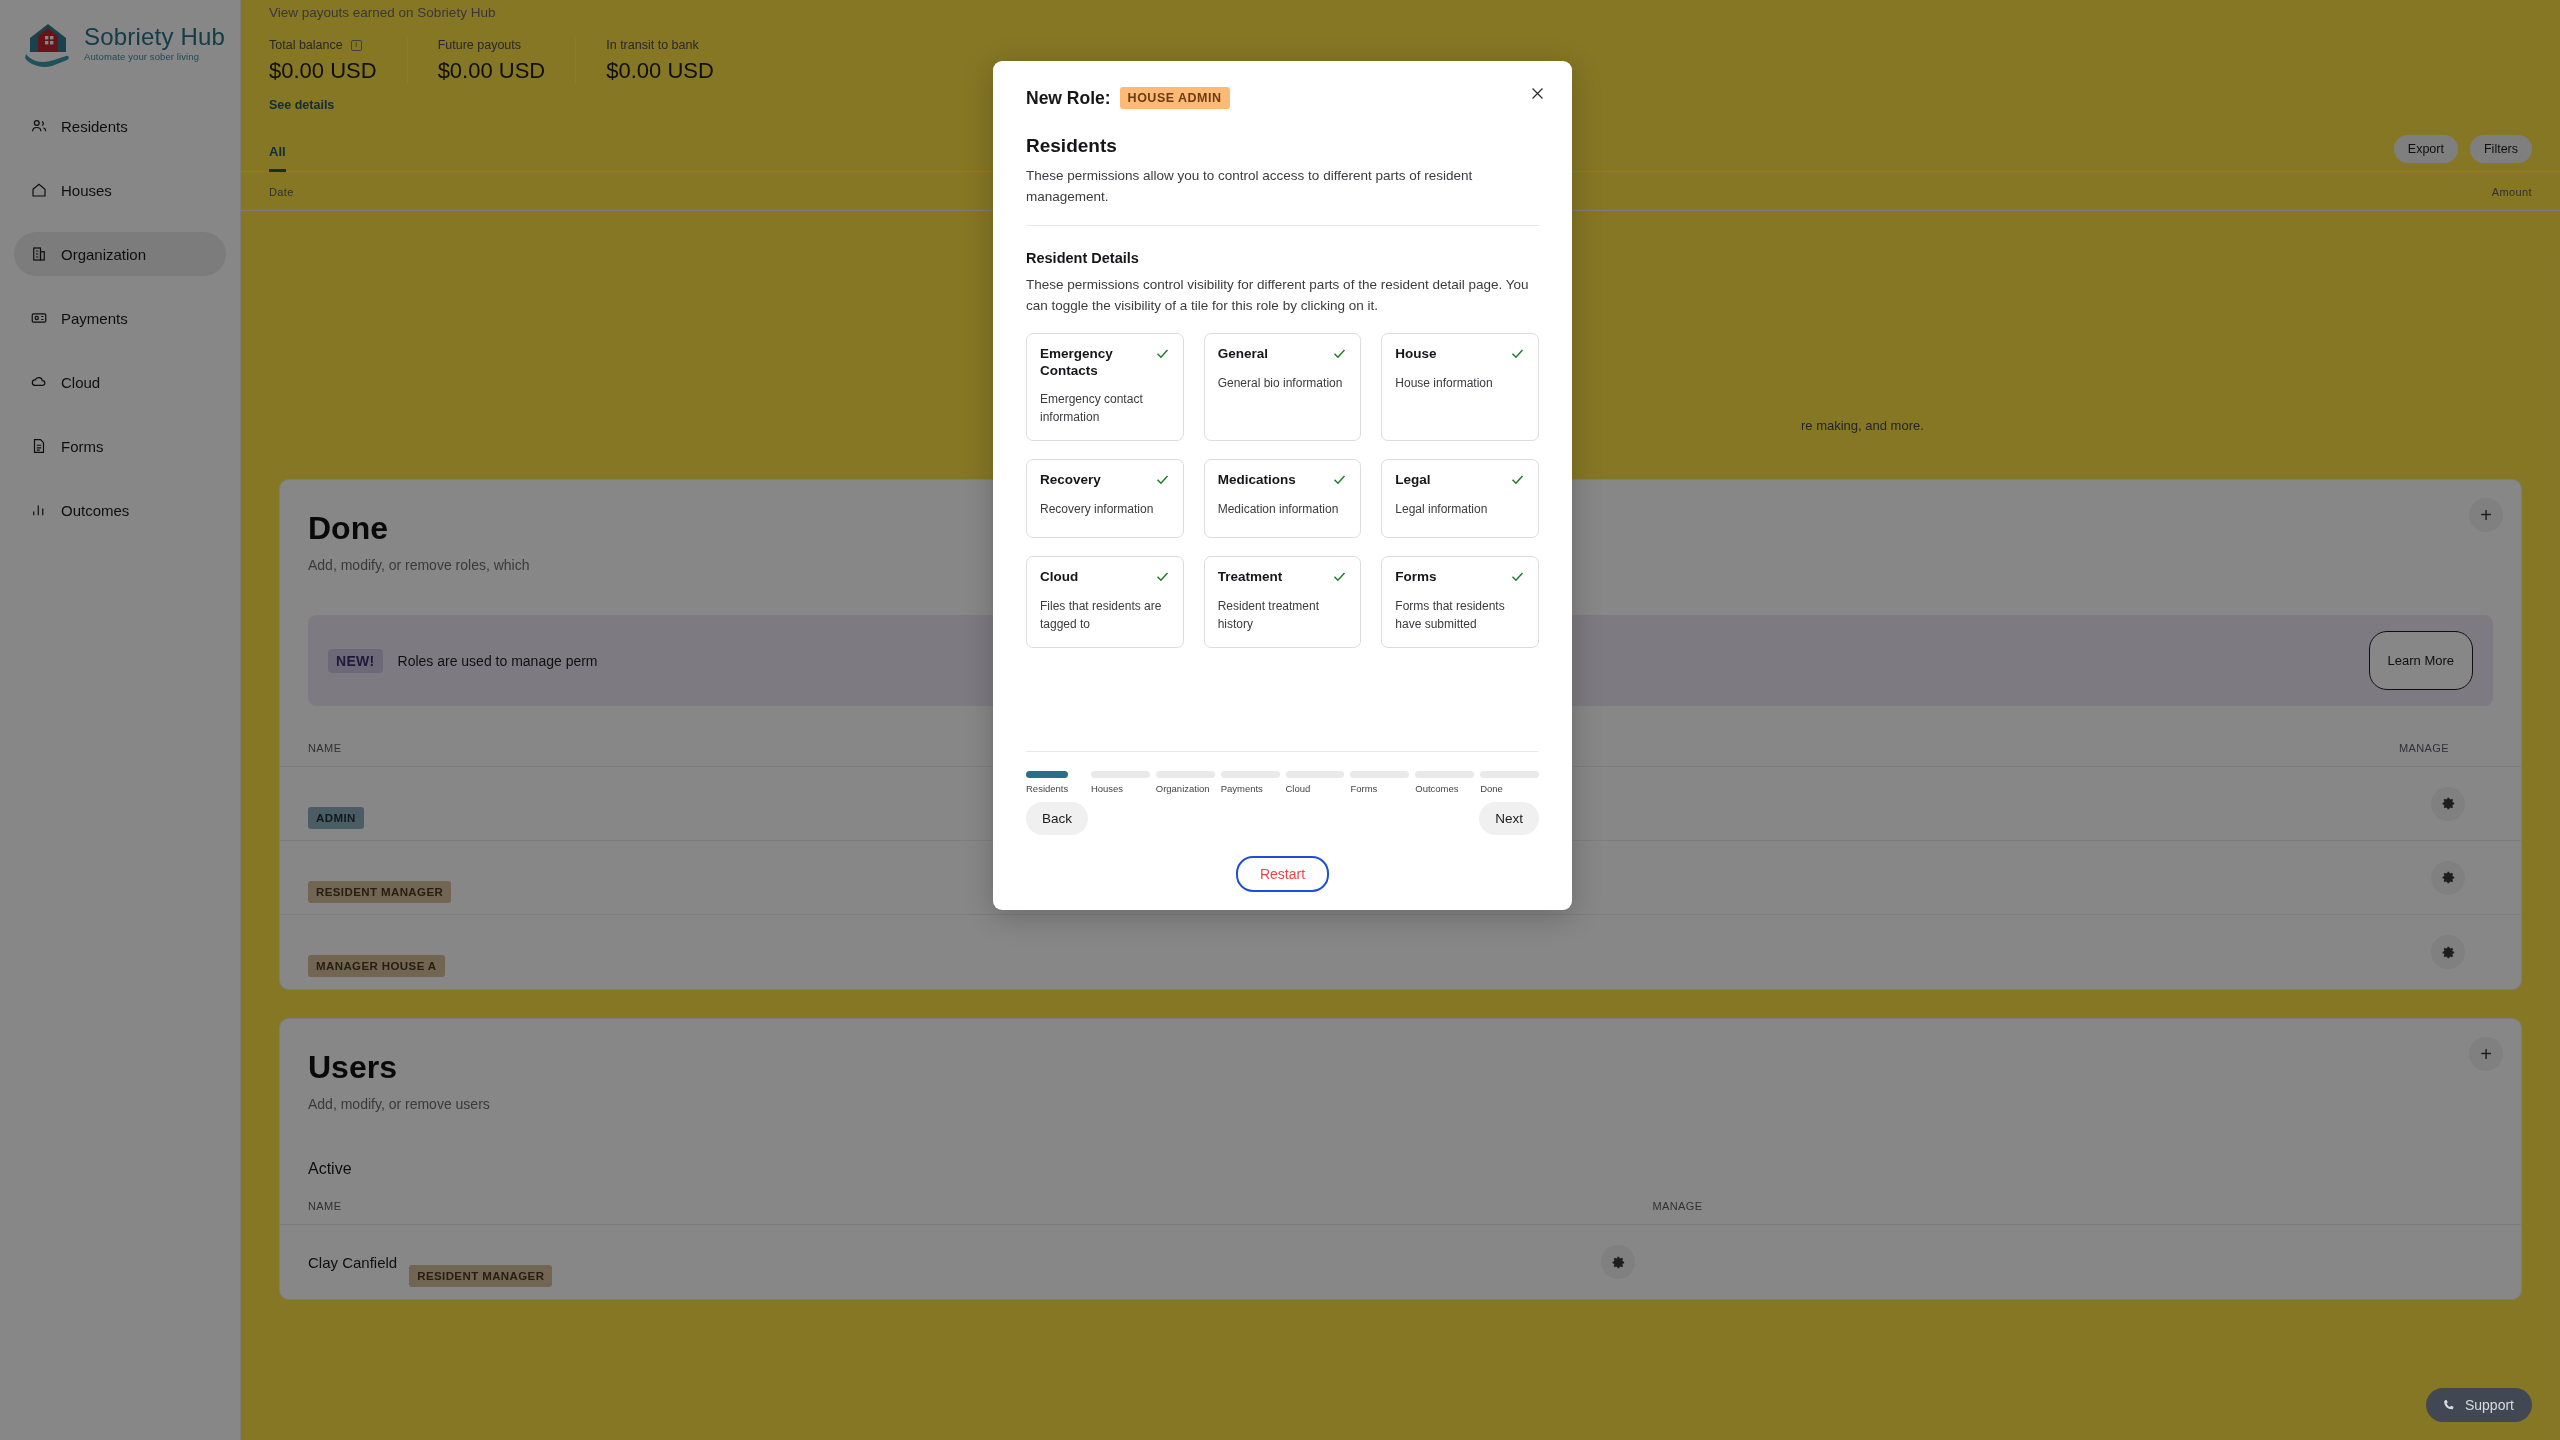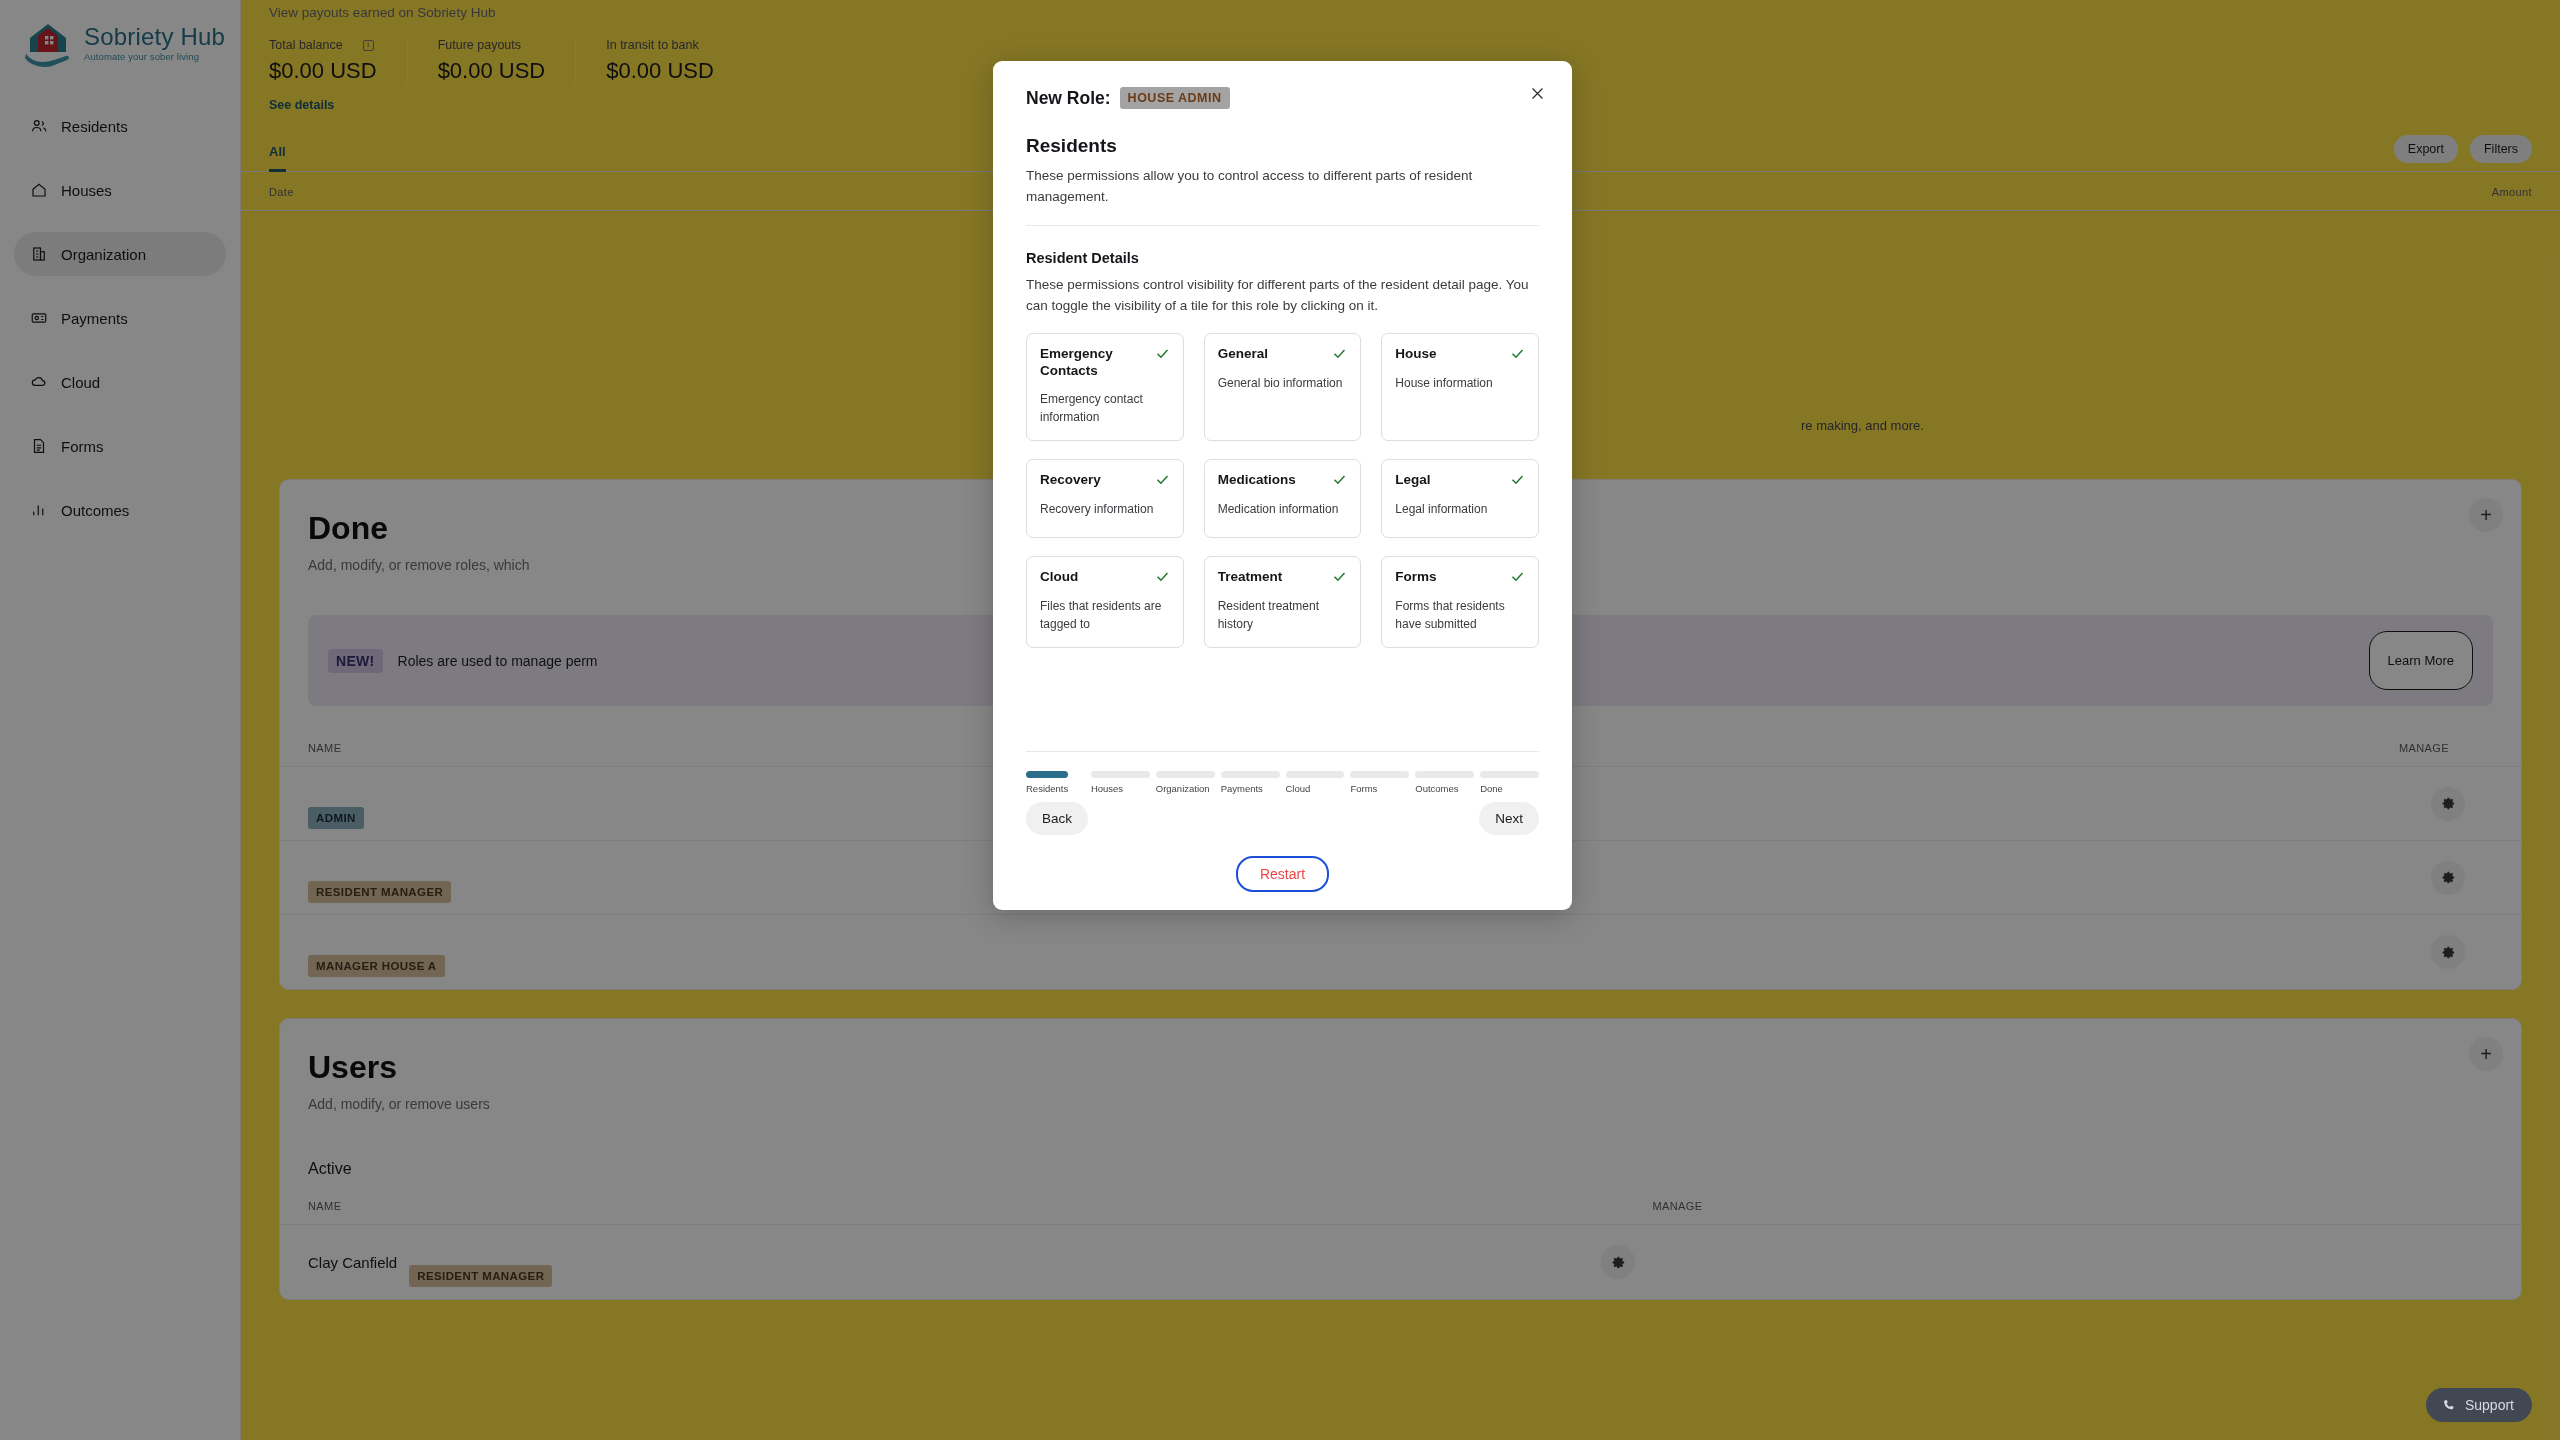--- a/index.html
+++ b/index.html
@@ -39,21 +39,21 @@
 
   
   .main { flex: 1; height: 1440px; position: relative; background: #fde047; padding: 0; }
 
   
   .payouts { padding: 0 0 0 28px; position: relative; }
   .payouts-sub { font-size: 13.5px; color: #6b6b70; margin-top: 5px; }
   .stat-row { display: flex; margin-top: 18px; }
   .stat { padding-right: 30px; margin-right: 30px; border-right: 1px solid #e2e2e4; }
   .stat:last-child { border-right: none; }
-  .stat-label { font-size: 12.5px; color: #4b4b50; display: flex; align-items: center; gap: 20px; }
+  .stat-label { font-size: 12.5px; color: #4b4b50; display: flex; align-items: center; gap: 8px; }
   .info-ico { width: 11px; height: 11px; border: 1.2px solid #7a7a80; border-radius: 2px;
               display: inline-flex; align-items: center; justify-content: center;
               font-size: 8px; color: #5a5a60; line-height: 1; }
   .stat-value { font-size: 22px; color: #1c1c1e; margin-top: 6px; }
   .see-details { font-size: 12.5px; color: #22586b; font-weight: bold; margin-top: 14px; display:inline-block; }
 
   .tabs-row { display: flex; align-items: flex-end; margin-top: 22px; padding: 0 28px 0 28px;
               border-bottom: 1px solid #e4e4e6; position: relative; }
   .tab { font-size: 13px; color: #22586b; font-weight: bold; padding-bottom: 10px;
          border-bottom: 3px solid #22586b; margin-bottom: -1px; }
@@ -124,21 +124,21 @@
     background: #ffffff; border-radius: 9px; z-index: 60;
     box-shadow: 0 6px 30px rgba(0,0,0,.22);
     padding: 26px 33px 0 33px; overflow: hidden;
   }
   .modal-close { position: absolute; right: 22px; top: 19px; width: 26px; height: 26px;
                  display: flex; align-items: center; justify-content: center; cursor: pointer; }
   .modal-close svg { width: 17px; height: 17px; stroke: #2b2b2e; stroke-width: 1.7; fill: none; }
 
   .m-role-line { display: flex; align-items: center; gap: 9px; }
   .m-role-label { font-size: 17.5px; font-weight: bold; color: #16161a; }
-  .m-role-badge { background: #a3a3a3; color: #6b3b18; font-size: 12.5px; font-weight: bold;
+  .m-role-badge { background: #fdba74; color: #6b3b18; font-size: 12.5px; font-weight: bold;
                   letter-spacing: .5px; padding: 4px 8px; border-radius: 3px; }
 
   .m-h2 { font-size: 19px; font-weight: bold; color: #16161a; margin-top: 26px; }
   .m-p  { font-size: 13.5px; color: #3b3b40; line-height: 1.55; margin-top: 9px; }
   .m-divider { height: 1px; background: #e8e8ea; margin: 17px 0 0 0; }
 
   .m-h3 { font-size: 14.5px; font-weight: bold; color: #16161a; margin-top: 24px; }
 
   .tile-grid { display: grid; grid-template-columns: repeat(3, 1fr); gap: 18px 20px; margin-top: 16px; }
   .tile { border: 1px solid #dddde0; border-radius: 7px; background: #fff; padding: 12px 13px 14px 13px;

